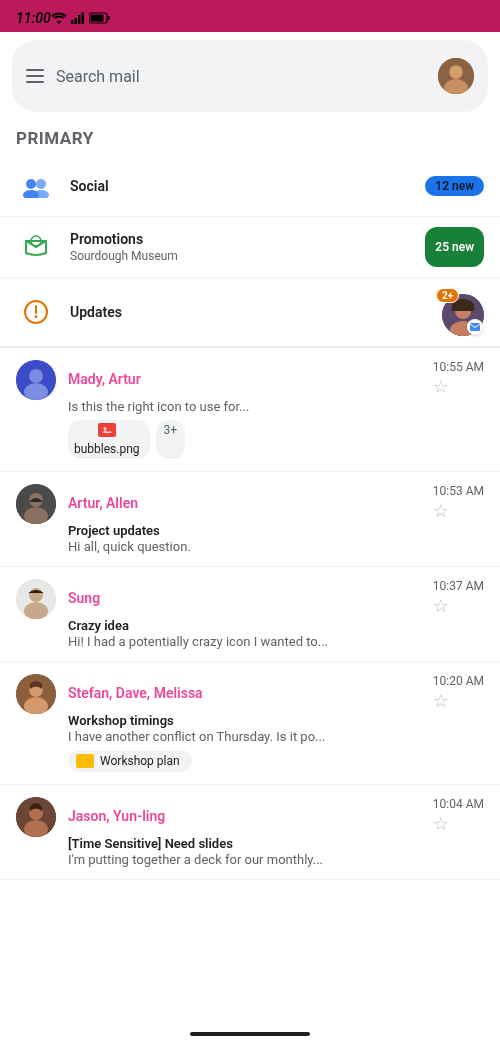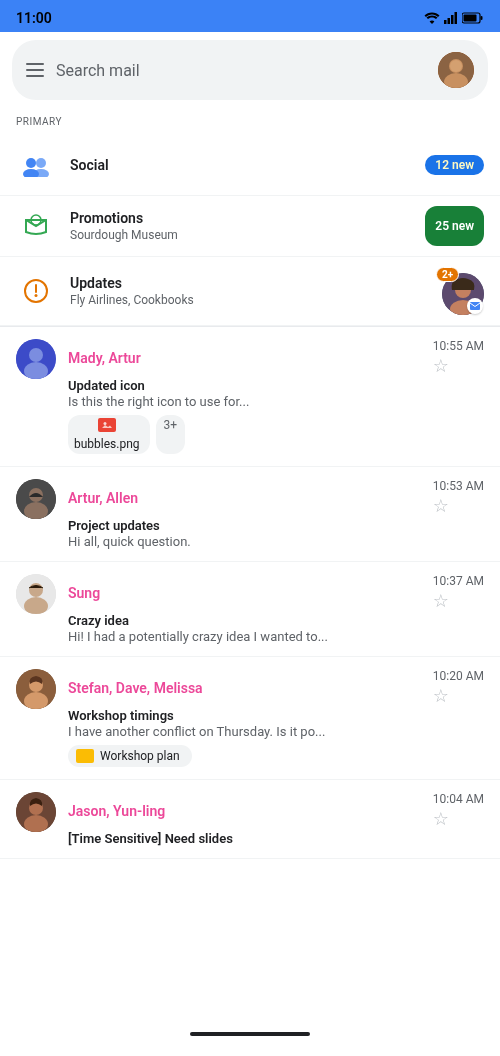--- a/index.html
+++ b/index.html
@@ -10,44 +10,44 @@
       background: #fff;
       font-family: 'Roboto', Arial, sans-serif;
       font-size: 14px;
       color: #202124;
       position: relative;
     }
 
     
     .status-bar {
       display: flex;
-      justify-content: space-between;
       align-items: center;
       padding: 10px 16px 6px;
-      background: #3b82f6;
+      background: #be185d;
+      font-style: italic;
     }
     .status-time {
       font-size: 14px;
       font-weight: 600;
       color: #000;
     }
     .status-icons {
       display: flex;
       align-items: center;
       gap: 4px;
     }
 
     
     .search-bar {
       margin: 8px 12px 12px;
       background: #f1f3f4;
       border-radius: 24px;
       display: flex;
       align-items: center;
-      padding: 12px 14px;
+      padding: 18px 14px;
       gap: 12px;
     }
     .hamburger {
       display: flex;
       flex-direction: column;
       gap: 4px;
       cursor: pointer;
     }
     .hamburger span {
       display: block;
@@ -68,22 +68,22 @@
       background: #8b4513;
       overflow: hidden;
       display: flex;
       align-items: center;
       justify-content: center;
     }
     .avatar-main svg { width: 36px; height: 36px; }
 
     
     .section-label {
-      font-size: 10px;
-      font-weight: 400;
+      font-size: 17px;
+      font-weight: 700;
       color: #5f6368;
       letter-spacing: 0.5px;
       padding: 4px 16px 8px;
       text-transform: uppercase;
     }
 
     
     .category-row {
       display: flex;
       align-items: center;
@@ -108,21 +108,21 @@
       font-weight: 600;
       color: #202124;
     }
     .cat-sub {
       font-size: 12px;
       color: #5f6368;
       margin-top: 2px;
     }
     .badge-blue {
       background: #1a73e8;
-      color: #fef9c3;
+      color: #0f172a;
       font-size: 12px;
       font-weight: 600;
       padding: 3px 10px;
       border-radius: 12px;
       white-space: nowrap;
     }
     .badge-green {
       background: #188038;
       color: #fff;
       font-size: 12px;
@@ -397,21 +397,20 @@
 <div class="category-row">
   <div class="cat-icon">
     <svg width="28" height="28" viewBox="0 0 28 28">
       <circle cx="14" cy="14" r="11" fill="none" stroke="#e37400" stroke-width="2"></circle>
       <line x1="14" y1="8" x2="14" y2="15" stroke="#e37400" stroke-width="2" stroke-linecap="round"></line>
       <circle cx="14" cy="18.5" r="1.5" fill="#e37400"></circle>
     </svg>
   </div>
   <div class="cat-info">
     <div class="cat-name">Updates</div>
-    <div class="cat-sub">Fly Airlines, Cookbooks</div>
   </div>
 
   <div class="badge-updates">
     <span class="count-badge" style="position:absolute;top:0;left:0;background:#e37400;color:#fff;font-size:10px;font-weight:700;padding:1px 5px;border-radius:10px;border:1.5px solid #fff;z-index:2;">2+</span>
     <div class="update-avatar" style="position:absolute;bottom:0;right:0;">
       <svg viewBox="0 0 42 42" width="42" height="42">
         <circle cx="21" cy="21" r="21" fill="#5c4a6e"></circle>
         <circle cx="21" cy="17" r="8" fill="#c48060"></circle>
         <ellipse cx="21" cy="36" rx="13" ry="9" fill="#c48060"></ellipse>
 
@@ -441,21 +440,20 @@
     </svg>
   </div>
   <div class="email-content">
     <div class="email-header">
       <span class="email-sender">Mady, Artur</span>
       <div class="email-row-right">
         <span class="email-time">10:55 AM</span>
         <span class="star-icon">☆</span>
       </div>
     </div>
-    <div class="email-subject">Updated icon</div>
     <div class="email-preview">Is this the right icon to use for...</div>
     <div class="attachments">
       <div class="attachment-chip">
         <div class="attachment-icon">
           <svg width="12" height="10" viewBox="0 0 12 10">
             <rect width="12" height="10" rx="1" fill="#ea4335"></rect>
             <circle cx="4" cy="3.5" r="1.5" fill="#fff" opacity="0.8"></circle>
             <path d="M1 8 L4 5 L7 7 L9 5.5 L11 8Z" fill="#fff" opacity="0.7"></path>
           </svg>
         </div>
@@ -499,21 +497,21 @@
   </div>
   <div class="email-content">
     <div class="email-header">
       <span class="email-sender">Sung</span>
       <div class="email-row-right">
         <span class="email-time">10:37 AM</span>
         <span class="star-icon">☆</span>
       </div>
     </div>
     <div class="email-subject">Crazy idea</div>
-    <div class="email-preview">Hi! I had a potentially crazy idea I wanted to...</div>
+    <div class="email-preview">Hi! I had a potentially crazy icon I wanted to...</div>
   </div>
 </div>
 
 <div class="email-row">
   <div class="email-avatar" style="background:#7a5230;">
     <svg viewBox="0 0 40 40" width="40" height="40">
       <circle cx="20" cy="20" r="20" fill="#8b5e3c"></circle>
       <circle cx="20" cy="16" r="7" fill="#d4996a"></circle>
       <ellipse cx="20" cy="32" rx="12" ry="9" fill="#d4996a"></ellipse>
       <path d="M14 15 Q20 10 26 15 Q28 8 20 7 Q12 8 14 15Z" fill="#5a3520"></path>
@@ -549,18 +547,19 @@
   </div>
   <div class="email-content">
     <div class="email-header">
       <span class="email-sender">Jason, Yun-ling</span>
       <div class="email-row-right">
         <span class="email-time">10:04 AM</span>
         <span class="star-icon">☆</span>
       </div>
     </div>
     <div class="email-subject">[Time Sensitive] Need slides</div>
+    <div class="email-preview">I'm putting together a deck for our monthly...</div>
   </div>
 </div>
 
 <div class="bottom-bar" style="margin-top: auto; position:fixed; bottom:0; width:500px; background:#fff; padding:12px 0 20px;">
   <div class="bottom-pill"></div>
 </div>
 
 </body></html>

